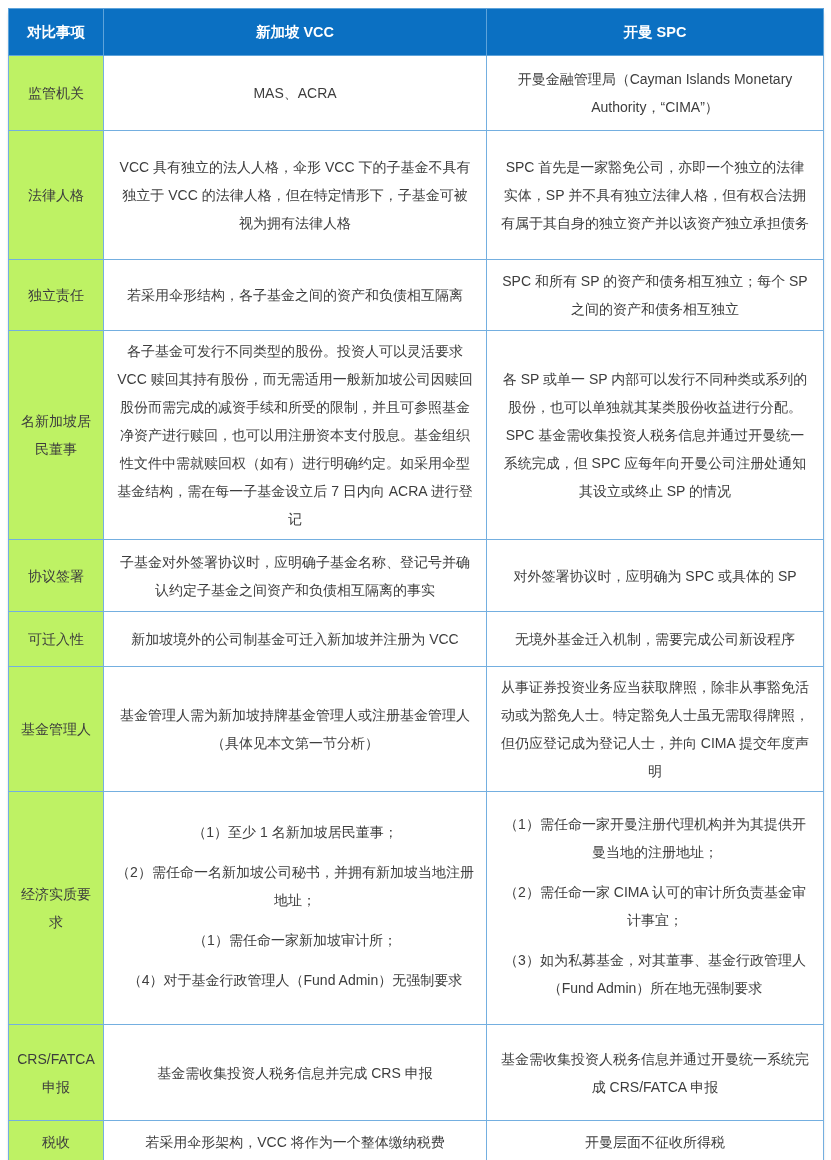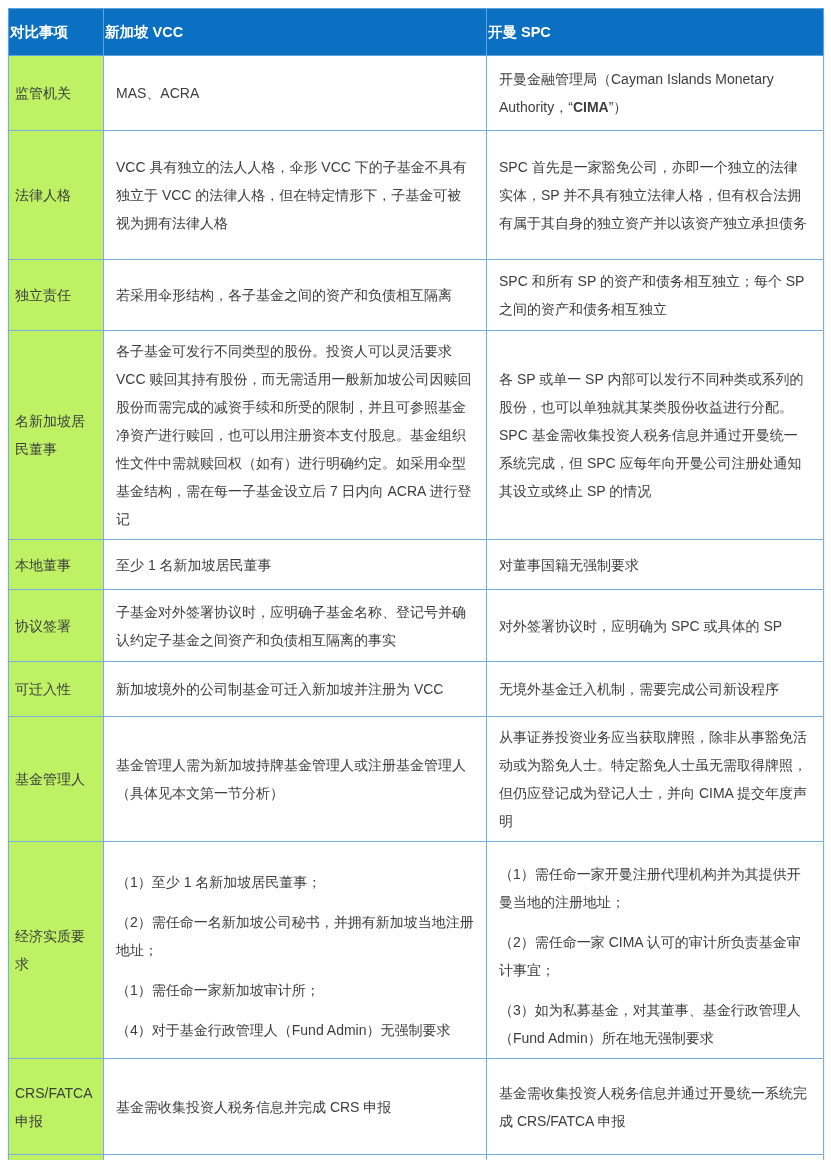--- a/index.html
+++ b/index.html
@@ -21,21 +21,21 @@
     border-collapse: collapse;
     table-layout: fixed;
     box-shadow: 0 4px 3px -1px rgba(0,0,0,0.25);
   }
   table.cmp col.c-label { width: 95px; }
   table.cmp col.c-vcc   { width: 383px; }
   table.cmp col.c-spc   { width: 337px; }
 
   table.cmp th, table.cmp td {
     border: 1px solid #74afe0;
-    text-align: left;
+    text-align: center;
     vertical-align: middle;
     font-size: 14px;
     line-height: 28px;
     word-break: break-word;
   }
   table.cmp th {
     background: #0b70c2;
     color: #ffffff;
     font-weight: bold;
     font-size: 14.5px;
@@ -46,22 +46,22 @@
     background: #bef264;
   }
   td.body-cell {
     padding: 6px 12px;
     background: #ffffff;
   }
   td.body-cell p {
     margin: 12px 0;
   }
   td.body-cell p:first-child { margin-top: 12px; }
-  td.body-cell p:last-child { margin-bottom: 0; }
-  b.seg { font-weight: bold; }
+  td.body-cell p:last-child { margin-bottom: 16px; }
+  b.seg { font-weight: normal; }
 
   tr.h-head { height: 47px; }
   tr.r0  { height: 75px; }
   tr.r1  { height: 129px; }
   tr.r2  { height: 71px; }
   tr.r3  { height: 200px; }
   tr.r4  { height: 50px; }
   tr.r5  { height: 72px; }
   tr.r6  { height: 55px; padding-left: 40px; }
   tr.r7  { height: 122px; }
@@ -100,25 +100,20 @@
       <tr class="r2">
         <td class="label-cell">独立责任</td>
         <td class="body-cell">若采用伞形结构，各子基金之间的资产和负债相互隔离</td>
         <td class="body-cell">SPC 和所有 SP 的资产和债务相互独立；每个 SP 之间的资产和债务相互独立</td>
       </tr>
       <tr class="r3">
         <td class="label-cell">名新加坡居民董事</td>
         <td class="body-cell">各子基金可发行不同类型的股份。投资人可以灵活要求 VCC 赎回其持有股份，而无需适用一般新加坡公司因赎回股份而需完成的减资手续和所受的限制，并且可参照基金净资产进行赎回，也可以用注册资本支付股息。基金组织性文件中需就赎回权（如有）进行明确约定。如采用伞型基金结构，需在每一子基金设立后 7 日内向 ACRA 进行登记</td>
         <td class="body-cell">各 SP 或单一 SP 内部可以发行不同种类或系列的股份，也可以单独就其某类股份收益进行分配。SPC 基金需收集投资人税务信息并通过开曼统一系统完成，但 SPC 应每年向开曼公司注册处通知其设立或终止 SP 的情况</td>
       </tr>
-      <tr class="r4">
-        <td class="label-cell">本地董事</td>
-        <td class="body-cell">至少 1 名新加坡居民董事</td>
-        <td class="body-cell">对董事国籍无强制要求</td>
-      </tr>
       <tr class="r5">
         <td class="label-cell">协议签署</td>
         <td class="body-cell">子基金对外签署协议时，应明确子基金名称、登记号并确认约定子基金之间资产和负债相互隔离的事实</td>
         <td class="body-cell">对外签署协议时，应明确为 SPC 或具体的 SP</td>
       </tr>
       <tr class="r6">
         <td class="label-cell">可迁入性</td>
         <td class="body-cell">新加坡境外的公司制基金可迁入新加坡并注册为 VCC</td>
         <td class="body-cell">无境外基金迁入机制，需要完成公司新设程序</td>
       </tr>

